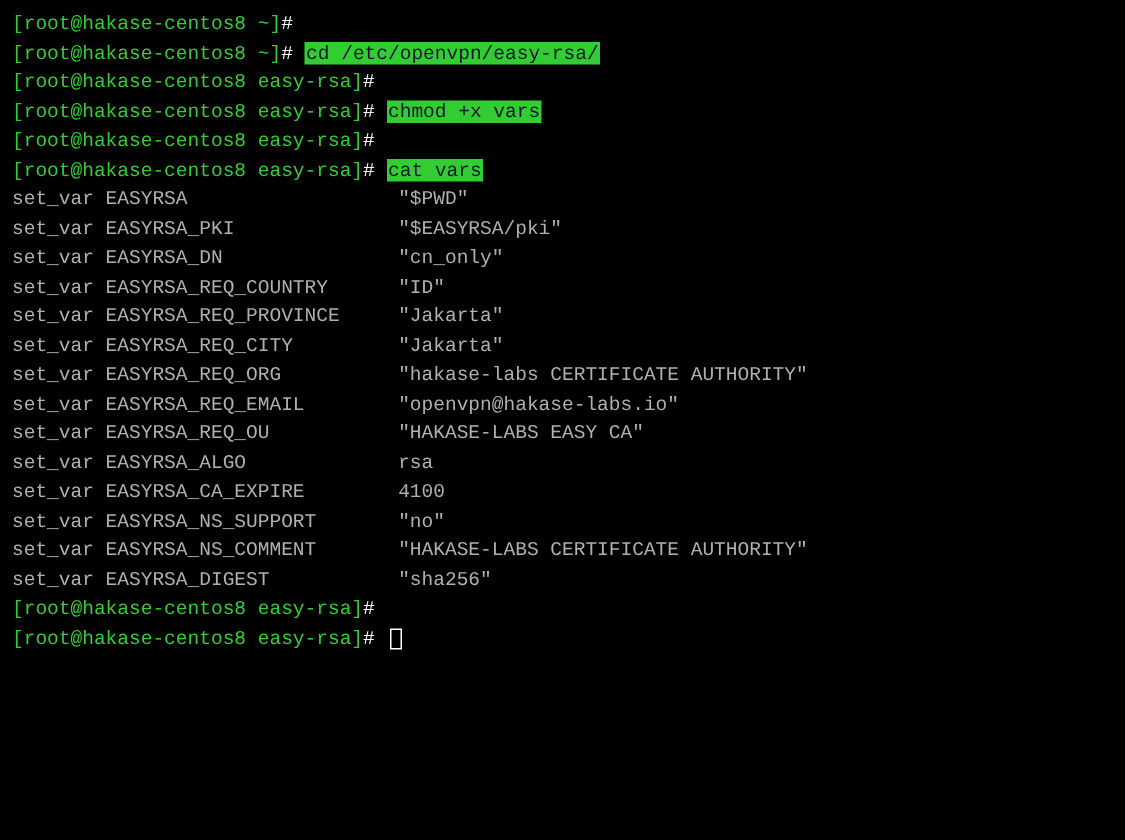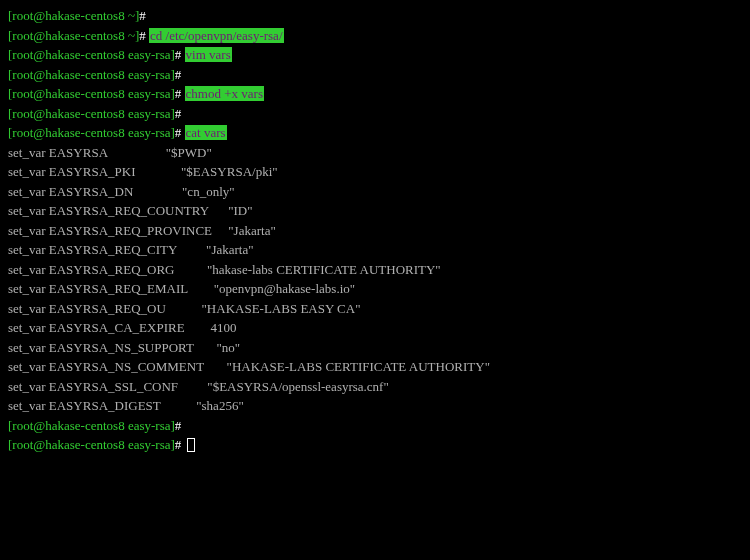--- a/index.html
+++ b/index.html
@@ -23,60 +23,58 @@
       display: block;
     }
     .prompt-bracket {
       color: #32cd32;
     }
     .prompt-hash {
       color: #ffffff;
     }
     .cmd-highlight {
       background: #32cd32;
-      color: #701a75;
+      color: #0f172a;
       padding: 0 1px;
     }
     .output {
       color: #b0b0b0;
     }
     .cursor {
       display: inline-block;
       width: 8px;
       height: 14px;
       border: 1px solid #ffffff;
       vertical-align: text-bottom;
       margin-left: 2px;
     }
     #terminal {
       width: 100%;
       height: 100%;
-      font-family: Liberation Serif, serif;
     }
   </style>
 </head>
 <body>
 
 <div id="terminal">
     <span class="line"><span class="prompt-bracket">[root@hakase-centos8 ~]</span><span class="prompt-hash"># </span></span>
     <span class="line"><span class="prompt-bracket">[root@hakase-centos8 ~]</span><span class="prompt-hash"># </span><span class="cmd-highlight">cd /etc/openvpn/easy-rsa/</span></span>
-    <span class="line"><span class="prompt-bracket">[root@hakase-centos8 easy-rsa]</span><span class="prompt-hash"># </span><span class="cmd-highlight">vim vars</span></span>
     <span class="line"><span class="prompt-bracket">[root@hakase-centos8 easy-rsa]</span><span class="prompt-hash"># </span></span>
     <span class="line"><span class="prompt-bracket">[root@hakase-centos8 easy-rsa]</span><span class="prompt-hash"># </span><span class="cmd-highlight">chmod +x vars</span></span>
     <span class="line"><span class="prompt-bracket">[root@hakase-centos8 easy-rsa]</span><span class="prompt-hash"># </span></span>
     <span class="line"><span class="prompt-bracket">[root@hakase-centos8 easy-rsa]</span><span class="prompt-hash"># </span><span class="cmd-highlight">cat vars</span></span>
     <span class="line"><span class="output">set_var EASYRSA                  "$PWD"</span></span>
     <span class="line"><span class="output">set_var EASYRSA_PKI              "$EASYRSA/pki"</span></span>
     <span class="line"><span class="output">set_var EASYRSA_DN               "cn_only"</span></span>
     <span class="line"><span class="output">set_var EASYRSA_REQ_COUNTRY      "ID"</span></span>
     <span class="line"><span class="output">set_var EASYRSA_REQ_PROVINCE     "Jakarta"</span></span>
     <span class="line"><span class="output">set_var EASYRSA_REQ_CITY         "Jakarta"</span></span>
     <span class="line"><span class="output">set_var EASYRSA_REQ_ORG          "hakase-labs CERTIFICATE AUTHORITY"</span></span>
     <span class="line"><span class="output">set_var EASYRSA_REQ_EMAIL        "openvpn@hakase-labs.io"</span></span>
     <span class="line"><span class="output">set_var EASYRSA_REQ_OU           "HAKASE-LABS EASY CA"</span></span>
+    <span class="line"><span class="output">set_var EASYRSA_ALGO             rsa</span></span>
     <span class="line"><span class="output">set_var EASYRSA_CA_EXPIRE        4100</span></span>
     <span class="line"><span class="output">set_var EASYRSA_NS_SUPPORT       "no"</span></span>
     <span class="line"><span class="output">set_var EASYRSA_NS_COMMENT       "HAKASE-LABS CERTIFICATE AUTHORITY"</span></span>
-    <span class="line"><span class="output">set_var EASYRSA_SSL_CONF         "$EASYRSA/openssl-easyrsa.cnf"</span></span>
     <span class="line"><span class="output">set_var EASYRSA_DIGEST           "sha256"</span></span>
     <span class="line"><span class="prompt-bracket">[root@hakase-centos8 easy-rsa]</span><span class="prompt-hash"># </span></span>
     <span class="line"><span class="prompt-bracket">[root@hakase-centos8 easy-rsa]</span><span class="prompt-hash"># </span><span class="cursor"></span></span>
   </div>
 
 </body></html>

